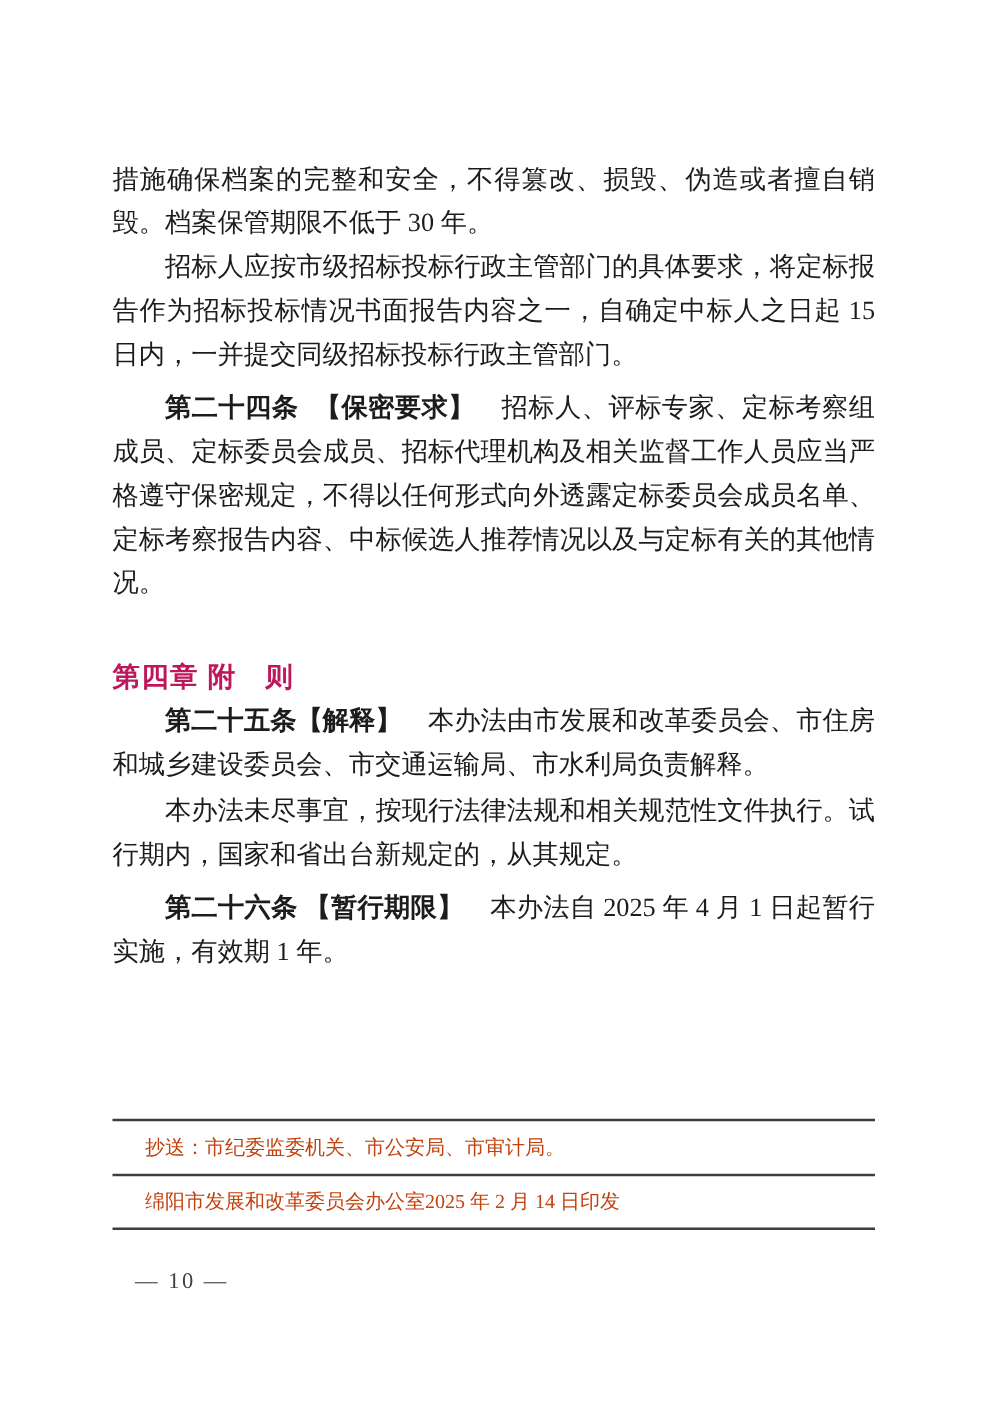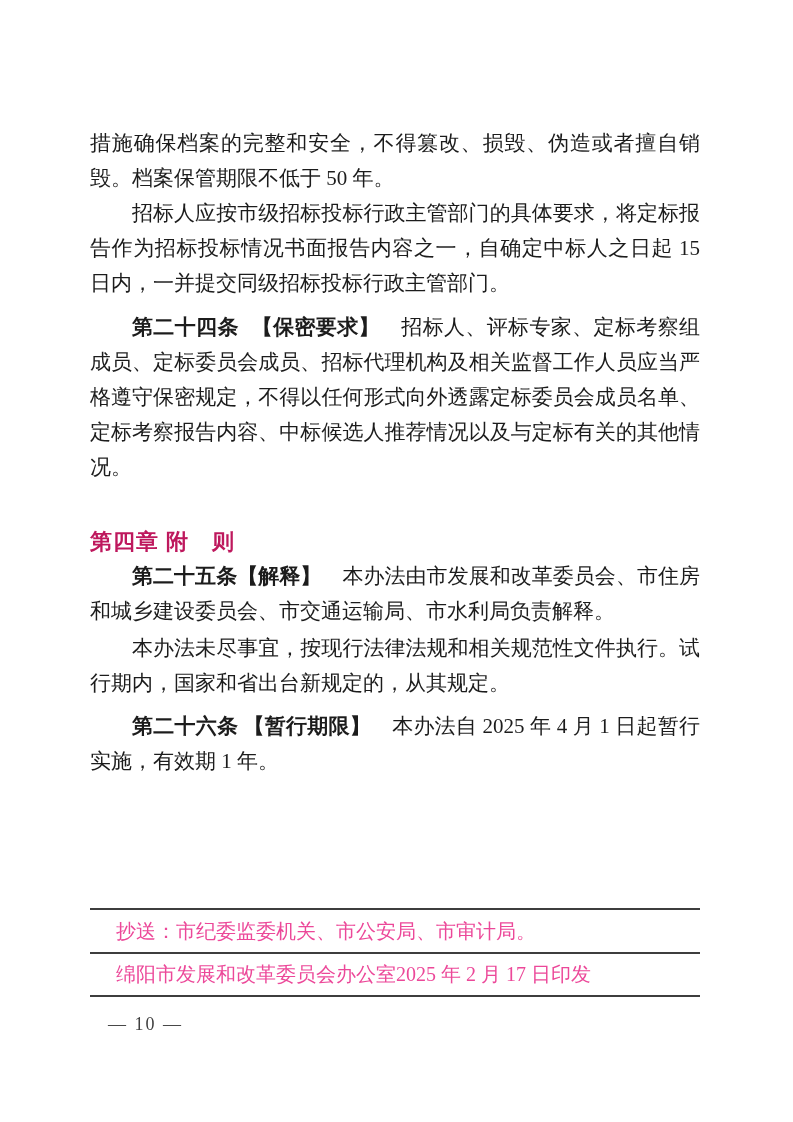--- a/index.html
+++ b/index.html
@@ -41,23 +41,22 @@
     text-align: left;
     letter-spacing: 1px;
     font-family: "Liberation Sans", "DejaVu Sans", sans-serif;
     color: #be185d;
   }
   .footer {
     position: absolute;
     left: 90px;
     top: 895px;
     width: 610px;
-    font-size: 20px;
-    color: #ec4899;
-    margin-top: 13px;
+    font-size: 16px;
+    color: #c2410c;
   }
   .rule { border-top: 2px solid #3d3d3d; }
   .footer-row {
     display: flex;
     align-items: center;
     box-sizing: border-box;
   }
   .cc-row {
     height: 44px;
     padding-left: 26px;
@@ -76,21 +75,21 @@
     color: #3f3f3f;
   }
 </style>
 </head>
 <body>
 
 <div class="page">
 
   <div class="content">
 
-    <p class="para"><b class="head"></b><span>措施确保档案的完整和安全，不得篡改、损毁、伪造或者擅自销毁。档案保管期限不低于 50 年。</span></p>
+    <p class="para"><b class="head"></b><span>措施确保档案的完整和安全，不得篡改、损毁、伪造或者擅自销毁。档案保管期限不低于 30 年。</span></p>
 
     <p class="para indent"><b class="head"></b><span>招标人应按市级招标投标行政主管部门的具体要求，将定标报告作为招标投标情况书面报告内容之一，自确定中标人之日起 15 日内，一并提交同级招标投标行政主管部门。</span></p>
 
     <p class="para indent gap-a"><b class="head">第二十四条 【保密要求】</b><span>　招标人、评标专家、定标考察组成员、定标委员会成员、招标代理机构及相关监督工作人员应当严格遵守保密规定，不得以任何形式向外透露定标委员会成员名单、定标考察报告内容、中标候选人推荐情况以及与定标有关的其他情况。</span></p>
 
     <h2 class="chapter">第四章 附　则</h2>
 
     <p class="para indent"><b class="head">第二十五条【解释】</b><span>　本办法由市发展和改革委员会、市住房和城乡建设委员会、市交通运输局、市水利局负责解释。</span></p>
 
     <p class="para indent gap-b"><b class="head"></b><span>本办法未尽事宜，按现行法律法规和相关规范性文件执行。试行期内，国家和省出台新规定的，从其规定。</span></p>
@@ -98,20 +97,20 @@
     <p class="para indent gap-c"><b class="head">第二十六条 【暂行期限】</b><span>　本办法自 2025 年 4 月 1 日起暂行实施，有效期 1 年。</span></p>
 
   </div>
 
   <div class="footer">
     <div class="footer-row cc-row rule">
       <span>抄送：市纪委监委机关、市公安局、市审计局。</span>
     </div>
     <div class="footer-row issue-row rule">
       <span>绵阳市发展和改革委员会办公室</span>
-      <span>2025 年 2 月 17 日印发</span>
+      <span>2025 年 2 月 14 日印发</span>
     </div>
     <div class="rule"></div>
   </div>
 
   <div class="page-number">— 10 —</div>
 
 </div>
 
 </body></html>

